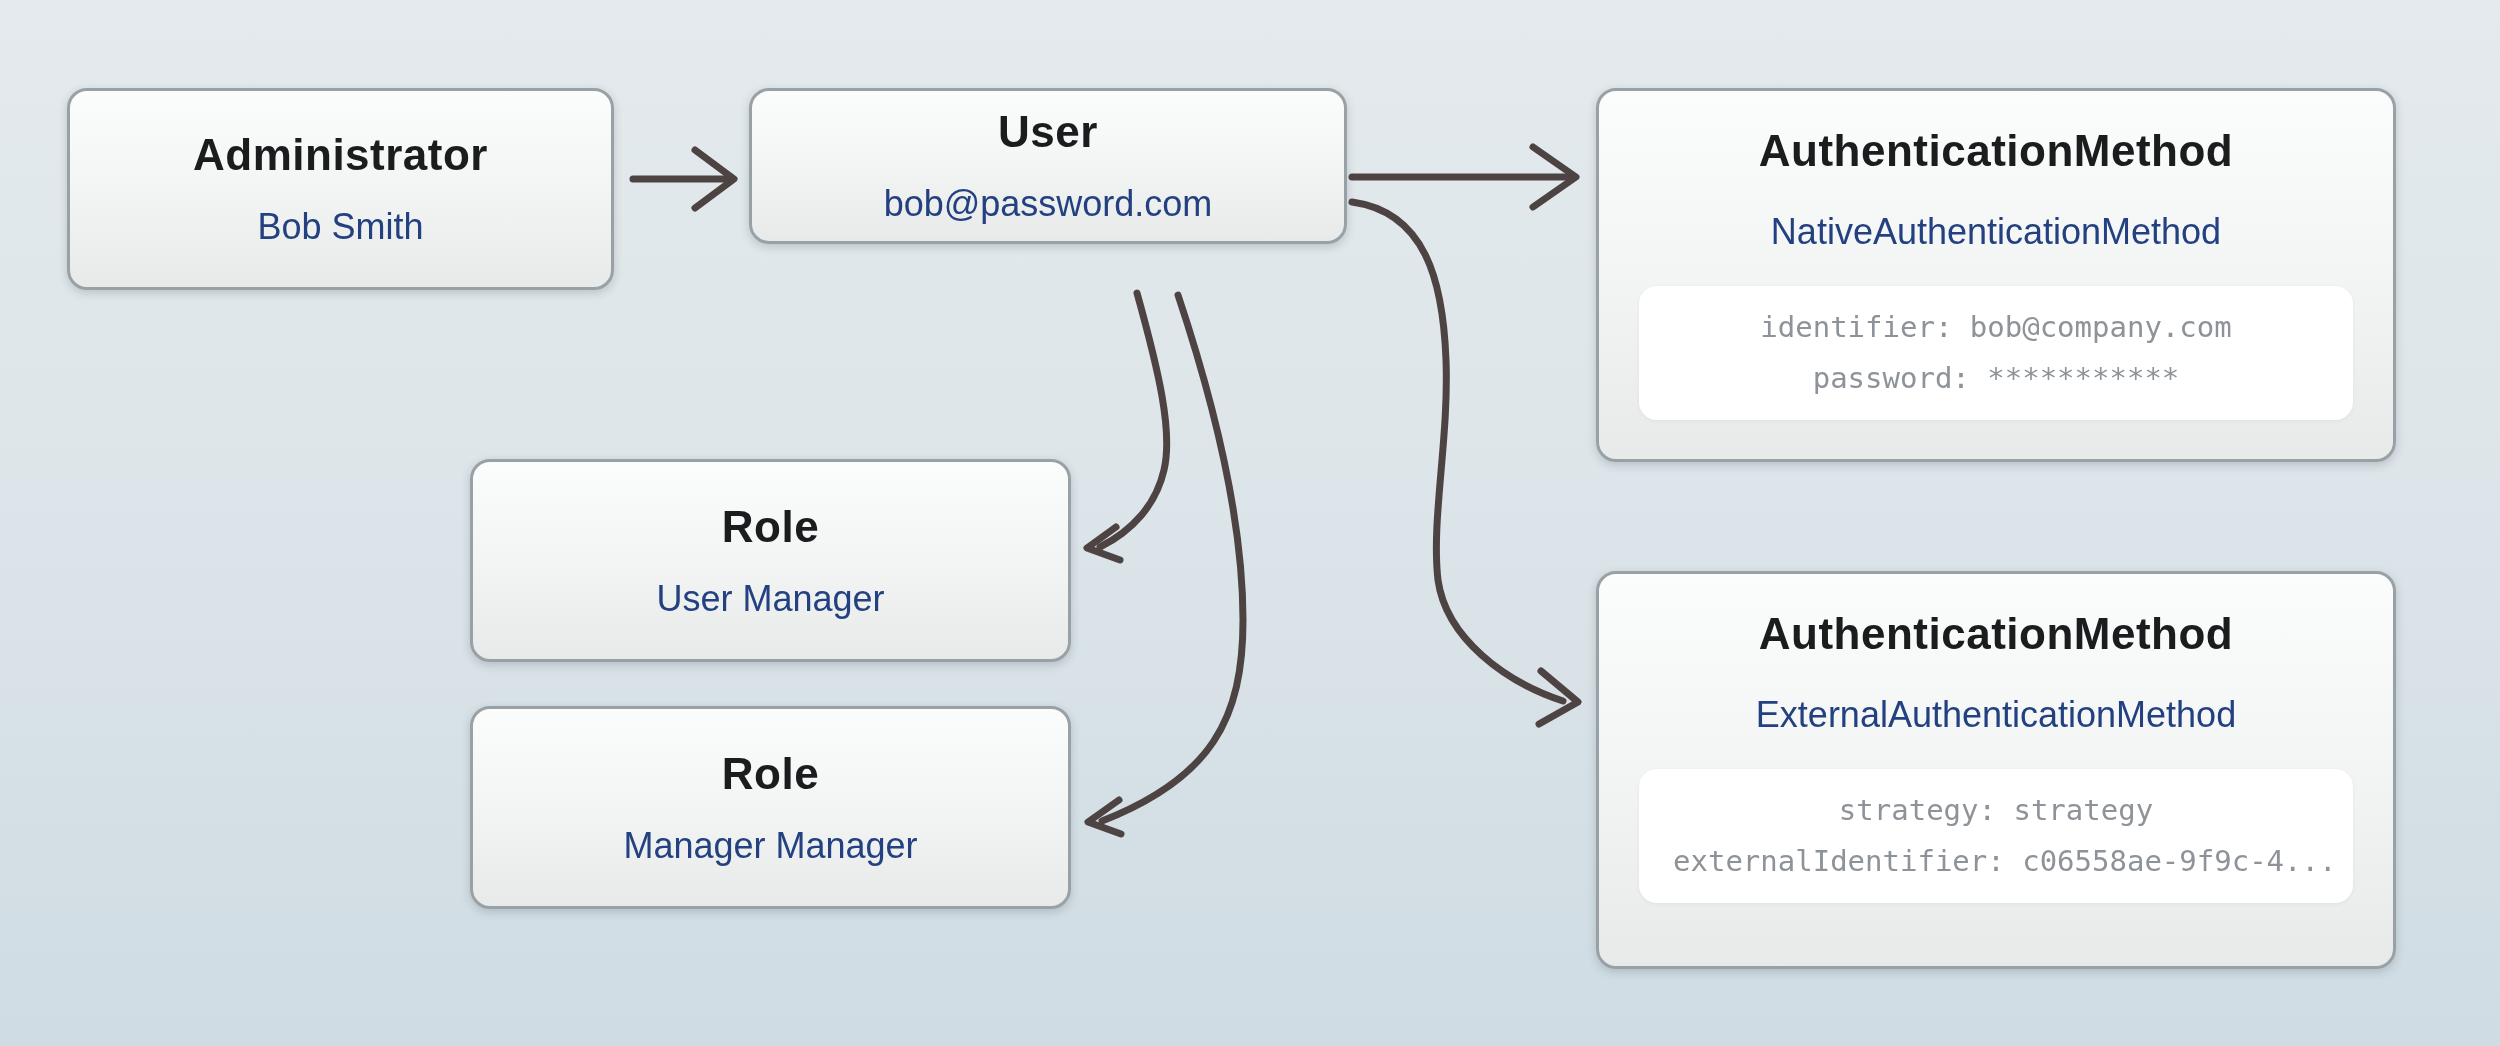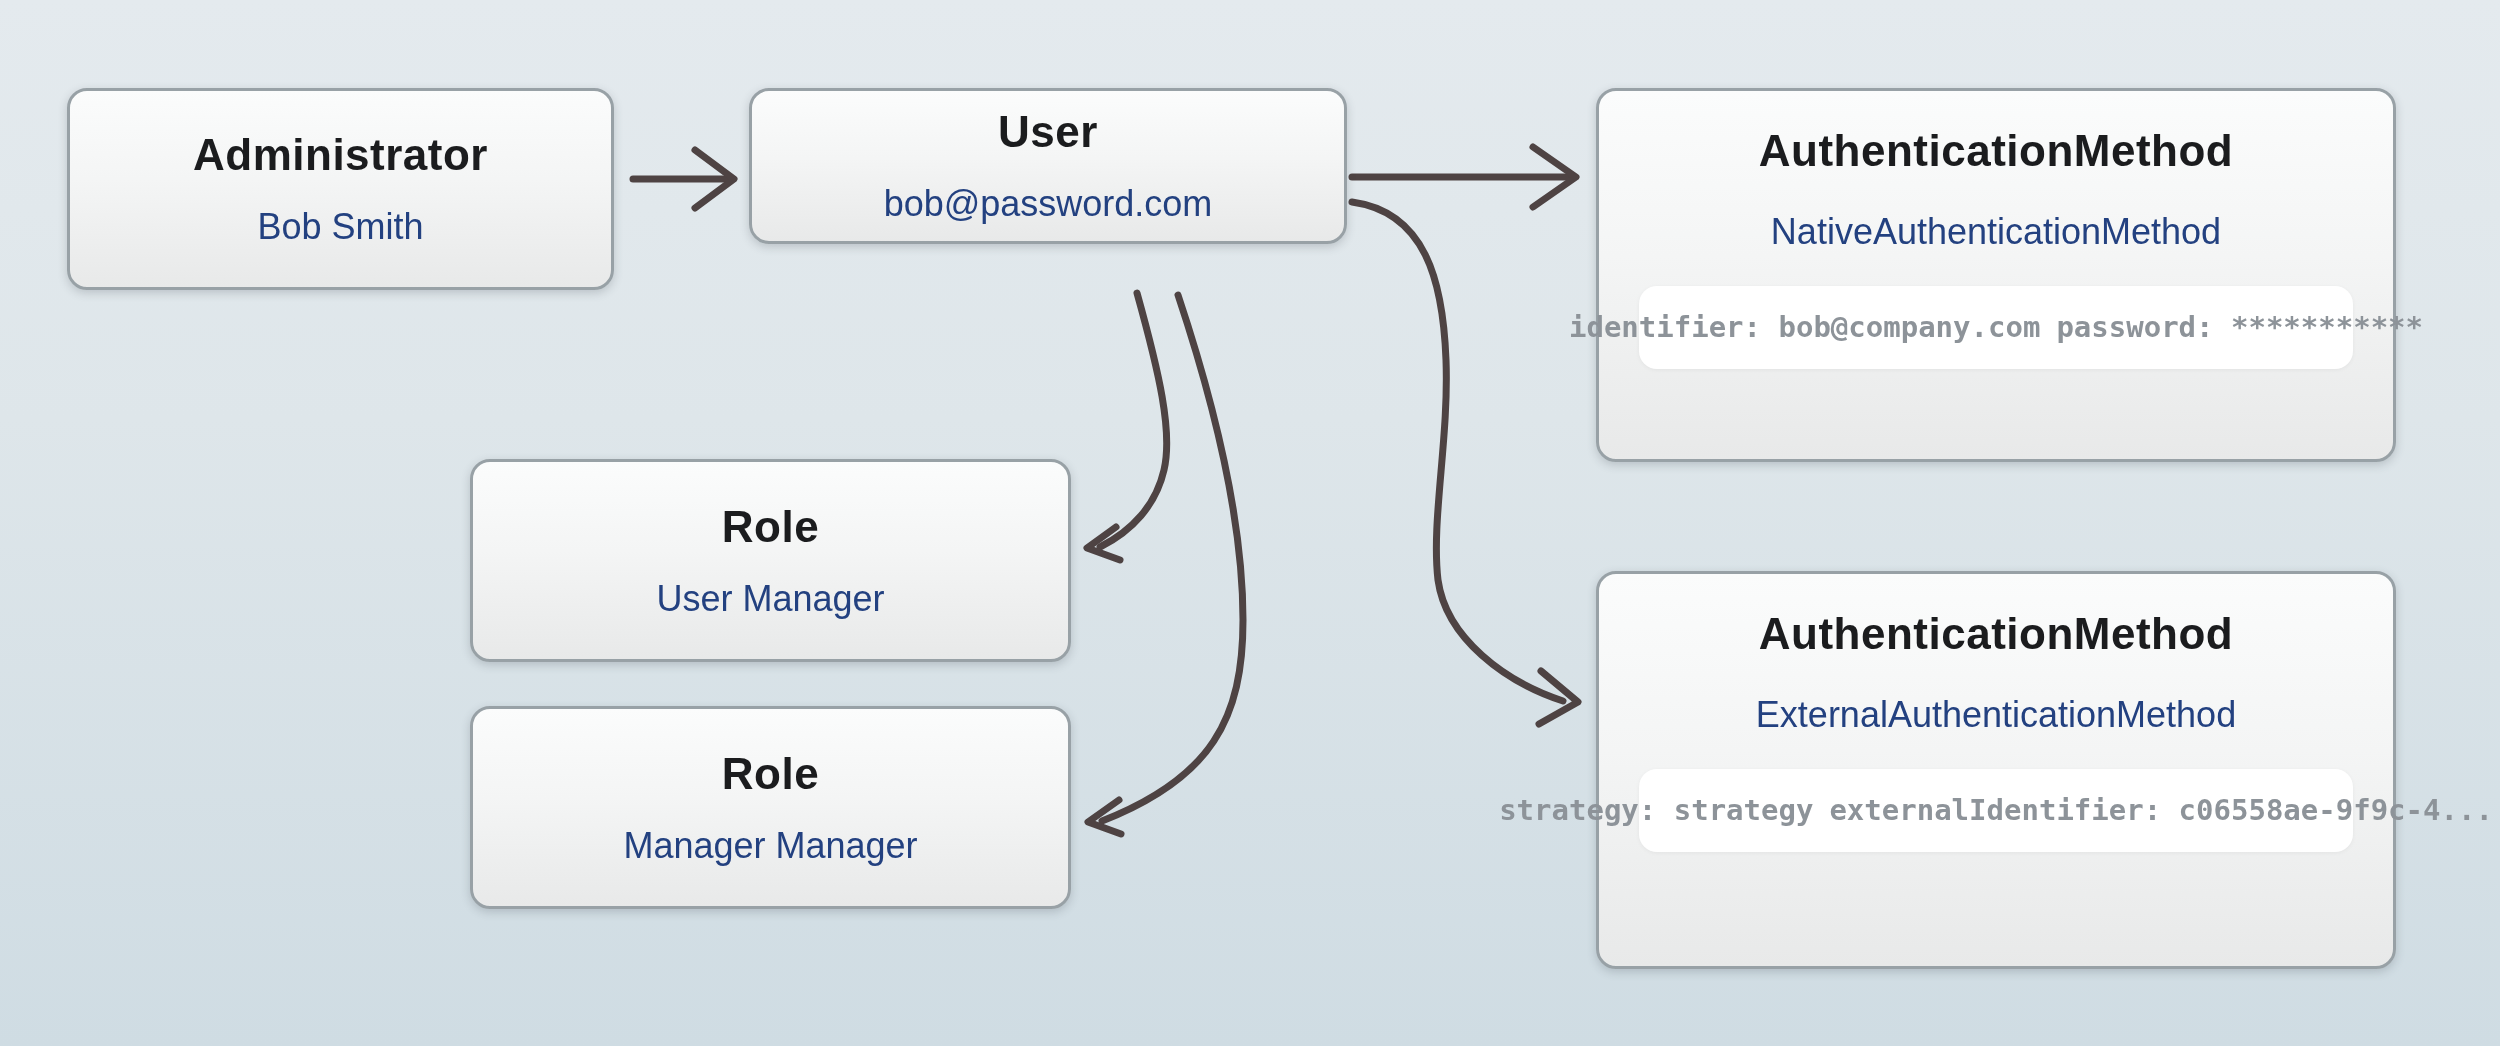--- a/index.html
+++ b/index.html
@@ -18,23 +18,22 @@
     display:flex;flex-direction:column;align-items:center;text-align:center;
   }
   .node.simple{justify-content:center;gap:28px;}
   .node.auth{padding:30px 40px 0 40px;}
   .node-title{font-weight:700;font-size:44px;color:#1b1c1e;letter-spacing:.5px;line-height:1.1;}
   .node-value{font-weight:400;font-size:36px;color:#234180;line-height:1.1;}
   .node.auth .node-title{margin-top:6px;}
   .node.auth .node-value{margin-top:37px;}
   .attr-box{
     margin-top:34px;align-self:stretch;background:#ffffff;border-radius:18px;
-    padding:24px 34px;display:flex;flex-direction:row;justify-content:center;gap:16px;
+    padding:24px 34px;display:flex;flex-direction:column;justify-content:center;gap:16px;
     box-shadow:0 1px 4px rgba(0,0,0,.05);
-    font-weight:bold;
   }
   .attr-line{
     font-family:"DejaVu Sans Mono",monospace;font-size:29px;color:#8d9399;
     white-space:pre;line-height:1.2;
   }
 </style>
 </head>
 <body>
 
 <div class="canvas">

